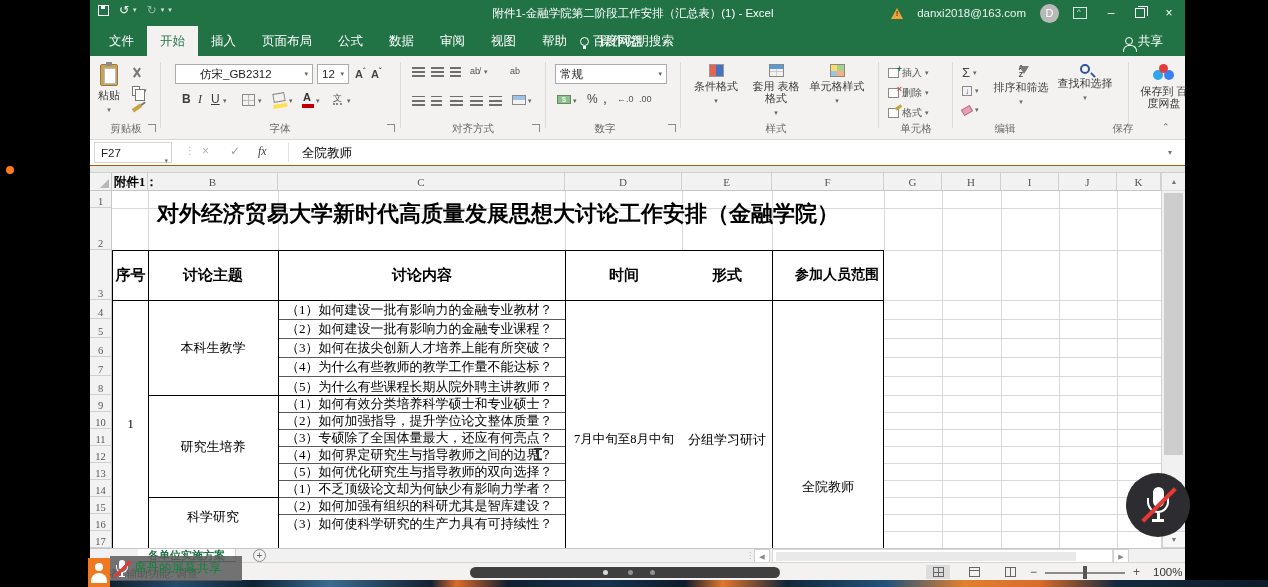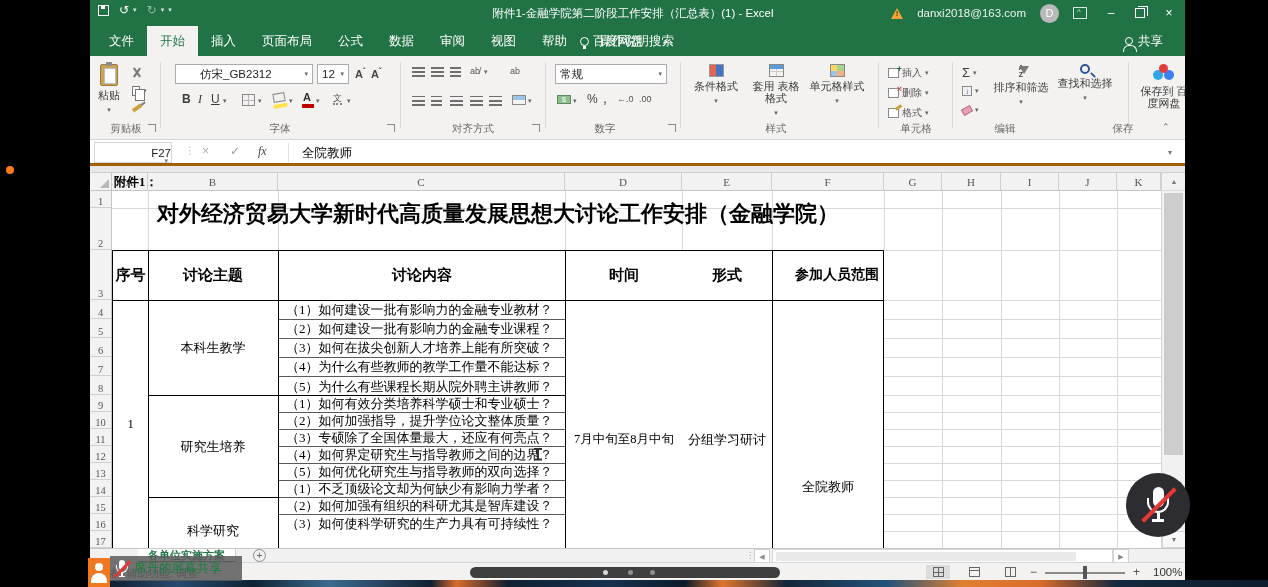--- a/index.html
+++ b/index.html
@@ -93,21 +93,21 @@
 .azico:after{content:"";position:absolute;right:0;top:2px;width:0;height:0;border-left:5px solid transparent;border-right:5px solid transparent;border-top:8px solid #7b7b7b;}
 .magico{width:10px;height:10px;border:2px solid #2f5597;border-radius:50%;position:relative;}
 .magico:after{content:"";position:absolute;left:8px;top:8px;width:6px;height:2px;background:#2f5597;transform:rotate(45deg);}
 .baidu{position:relative;width:22px;height:18px;}
 .baidu i{position:absolute;border-radius:50%;}
 .baidu i:nth-child(1){left:0;top:6px;width:10px;height:10px;background:#30a6e8;}
 .baidu i:nth-child(2){left:11px;top:6px;width:10px;height:10px;background:#3b7ff3;}
 .baidu i:nth-child(3){left:6px;top:0;width:9px;height:9px;background:#e23d3d;}
 #rib-collapse{position:absolute;left:1072px;top:66px;font-size:9px;color:#666;}
 
-#fbar{position:absolute;left:0;top:140px;width:100%;height:26px;background:#fff;border-bottom:3px solid #a16207;text-align:right;}
+#fbar{position:absolute;left:0;top:140px;width:100%;height:26px;background:#fff;border-bottom:1px solid #a16207;}
 #namebox{position:absolute;left:4px;top:2px;width:78px;height:21px;border:1px solid #d4d4d4;font-size:11.5px;color:#222;line-height:21px;padding-left:6px;}
 #namebox .dd{position:absolute;right:3px;top:7px;font-size:7px;color:#777;}
 #fbar .dots{position:absolute;left:95px;top:5px;color:#b5b5b5;font-size:10px;}
 #fbar .fx-x{position:absolute;left:112px;top:4px;color:#b0b0b0;font-size:12px;}
 #fbar .fx-ok{position:absolute;left:140px;top:4px;color:#9a9a9a;font-size:12px;}
 #fbar .fx{position:absolute;left:168px;top:4px;color:#444;font-size:12px;font-style:italic;font-family:"Liberation Serif",serif;}
 #fbar .vsep{position:absolute;left:198px;top:3px;width:1px;height:19px;background:#e0e0e0;}
 #fvalue{position:absolute;left:212px;top:5px;font-size:12.5px;color:#000;font-family:"Liberation Serif","DejaVu Serif",serif;}
 #fbar .expand{position:absolute;left:1078px;top:8px;font-size:8px;color:#777;}
 #fgap{position:absolute;left:0;top:166px;width:100%;height:7px;background:#e8e8e8;border-bottom:1px solid #d0d0d0;}
@@ -498,21 +498,21 @@
           <div class="c-row" style="height: 17px;">（3）专硕除了全国体量最大，还应有何亮点？</div>
           <div class="c-row" style="height: 17px;">（4）如何界定研究生与指导教师之间的边界？</div>
           <div class="c-row" style="height: 17px;">（5）如何优化研究生与指导教师的双向选择？</div>
           <div class="c-row" style="height: 17px;">（1）不乏顶级论文却为何缺少有影响力学者？</div>
           <div class="c-row" style="height: 17px;">（2）如何加强有组织的科研尤其是智库建设？</div>
           <div class="c-row noline" style="height: 17px;">（3）如何使科学研究的生产力具有可持续性？</div>
         </div>
       <div id="b-topics">
           <div class="b-topic" style="top: 128px; height: 94px;">本科生教学</div>
           <div class="b-topic" style="top: 223px; height: 101px;">研究生培养</div>
-          <div class="b-topic" style="top: 333px; height: 50px; text-align: right;">科学研究</div>
+          <div class="b-topic" style="top: 319px; height: 50px; text-align: right;">科学研究</div>
         </div>
       <div class="sheet-text" style="left:476px;top:258px;width:116px;text-align:center;font-size:12.5px;">7月中旬至8月中旬</div>
       <div class="sheet-text" style="left:592px;top:258px;width:90px;text-align:center;font-size:13px;">分组学习研讨</div>
       <div class="sheet-text" style="left:683px;top:305px;width:110px;text-align:center;font-size:13px;">全院教师</div>
 
       <div id="ibeam"></div>
 
       <div id="vscroll">
         <div class="up">▲</div>
         <div class="thumb"></div>

